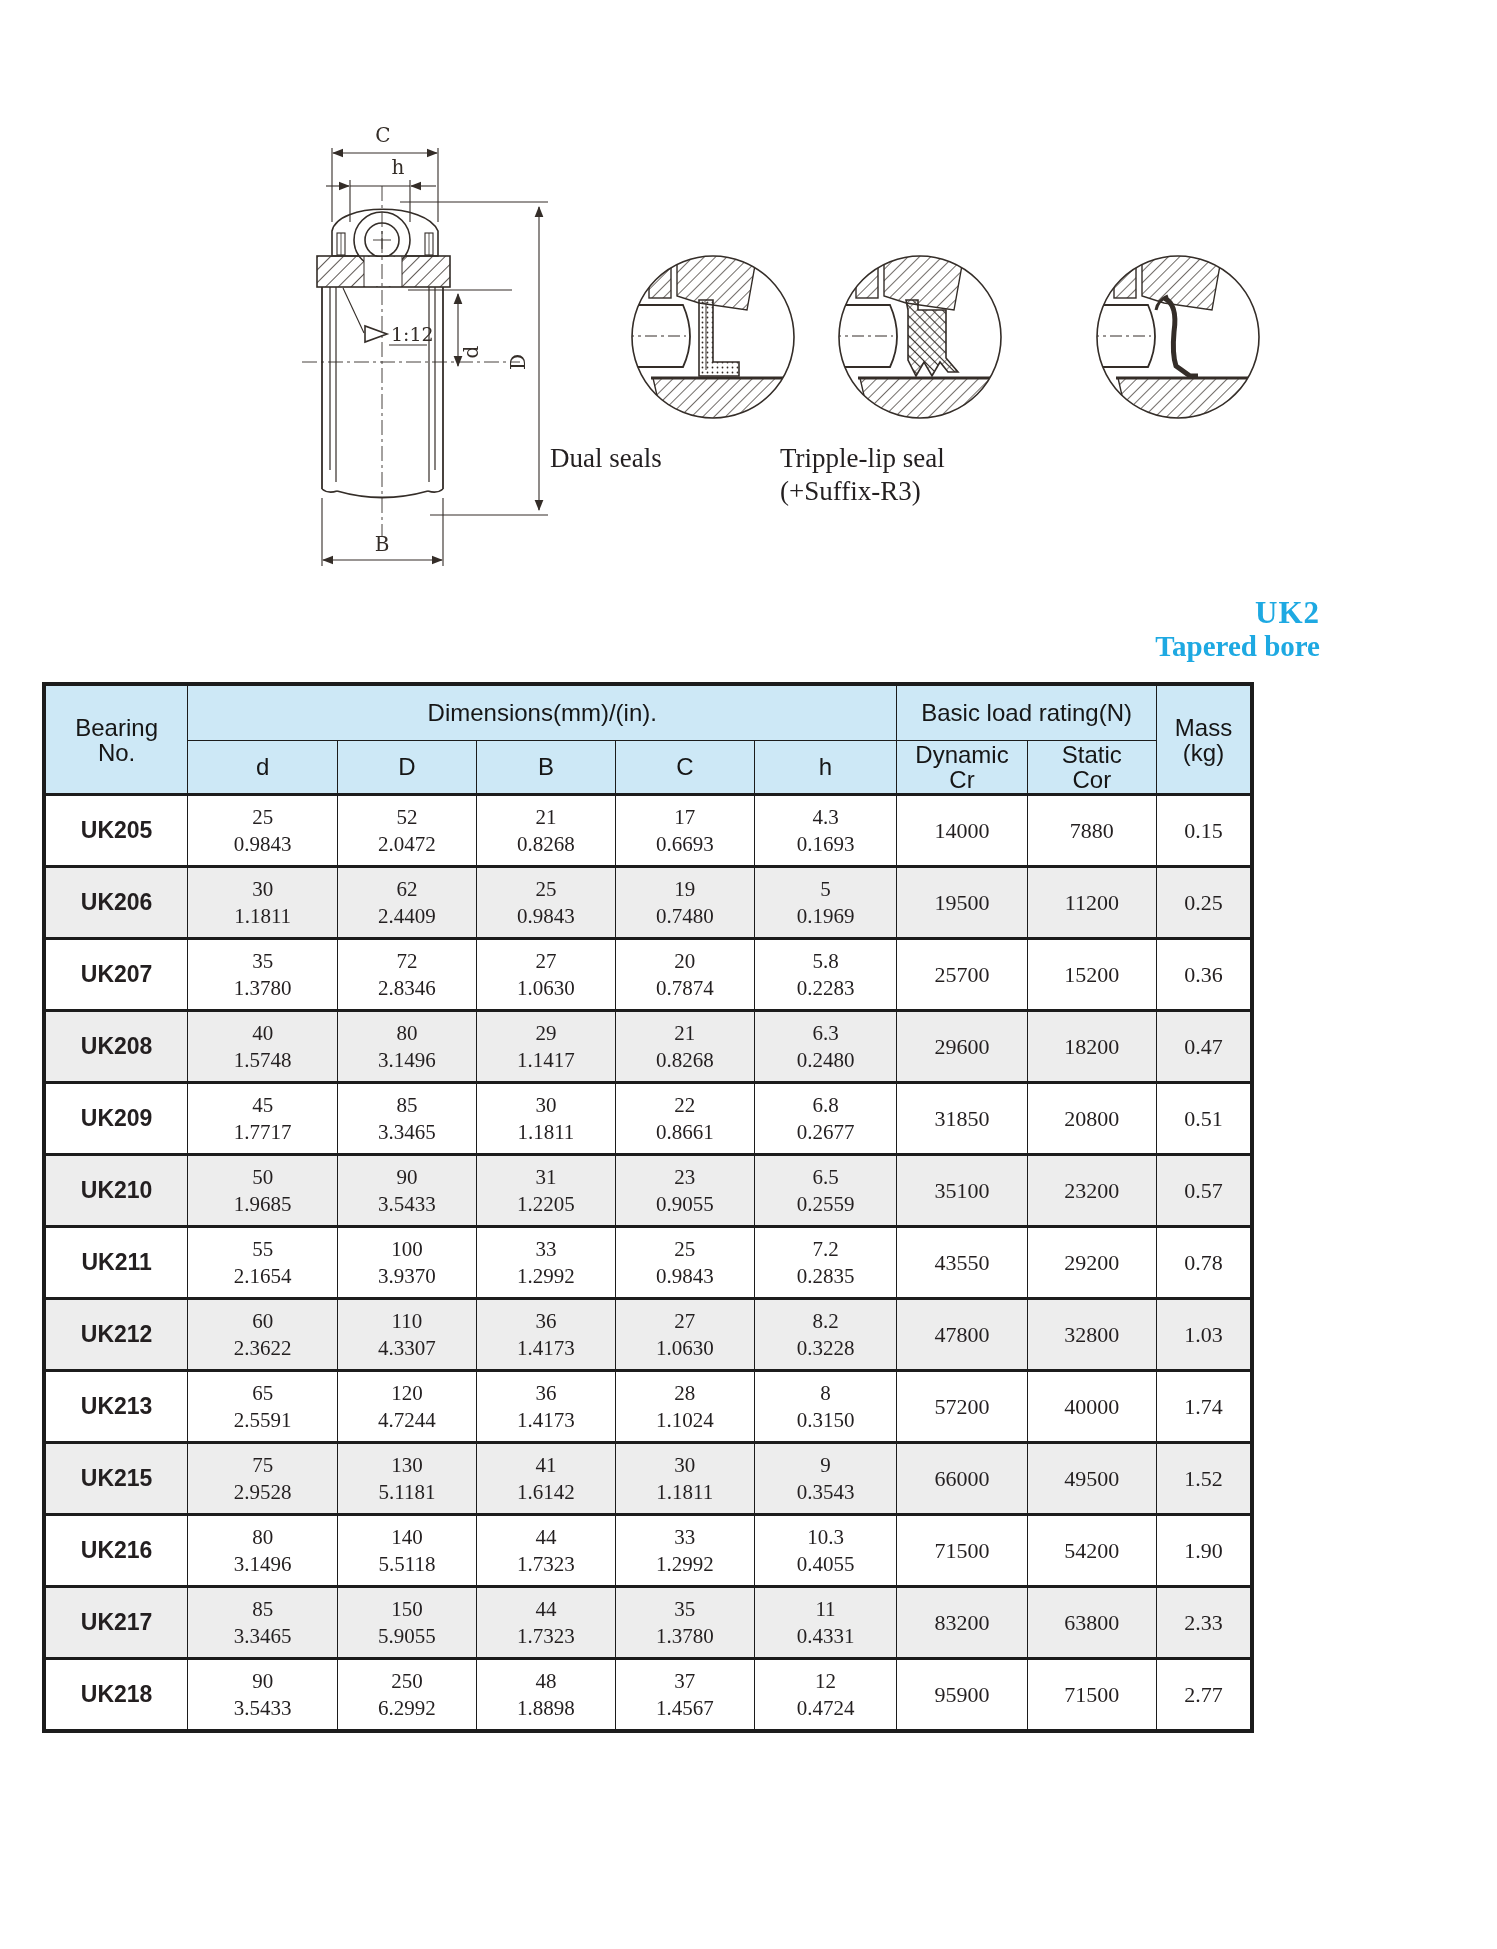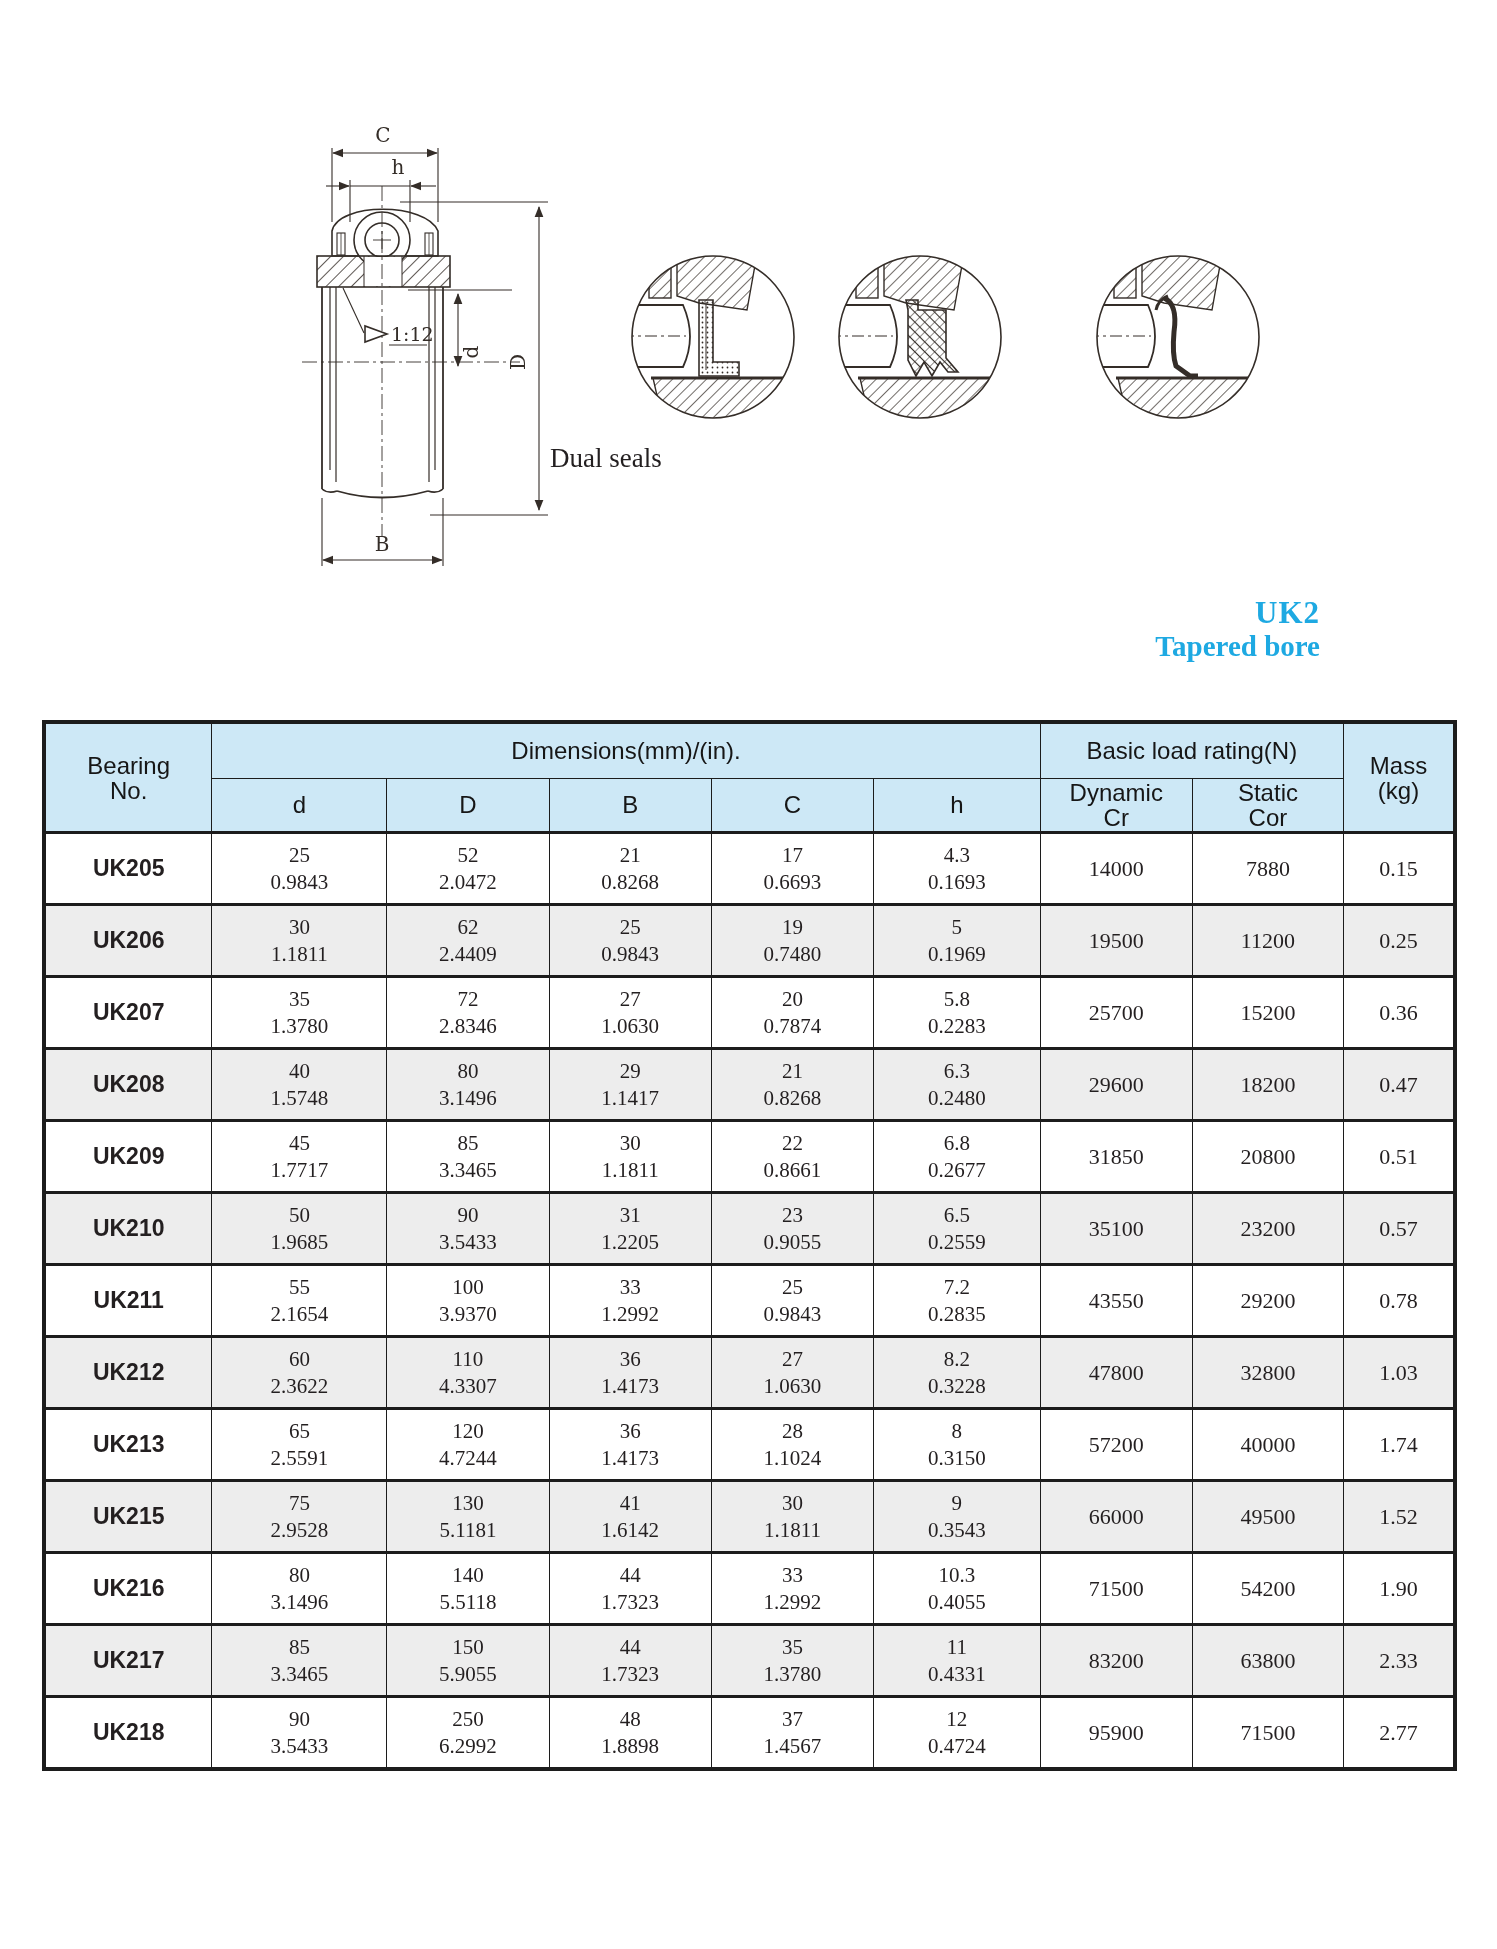--- a/index.html
+++ b/index.html
@@ -20,21 +20,21 @@
     font-family:"Liberation Serif",serif;font-size:27px;line-height:33px;color:var(--ink);}
   .seal-caption .cap-line{display:block;}
 
   
   .series-label{position:absolute;left:1110px;top:596px;width:210px;text-align:right;
     font-family:"Liberation Serif",serif;color:var(--accent-cyan);}
   .series-label .series-title{display:block;font-size:31px;line-height:34px;font-weight:bold;letter-spacing:1px;}
   .series-label .series-sub{display:block;font-size:29px;line-height:33px;font-weight:bold;}
 
   
-  .data-table{position:absolute;left:42px;top:720px;width:1415px;border-collapse:collapse;
+  .data-table{position:absolute;left:42px;top:682px;width:1212px;border-collapse:collapse;
     table-layout:fixed;background:#fff;}
   .data-table th,.data-table td{border:1.5px solid var(--border);text-align:center;vertical-align:middle;padding:0;}
   .data-table{border:4px solid var(--border);}
   .data-table thead th{background:var(--header-bg);font-weight:normal;font-size:24px;line-height:26px;color:#161616;}
   .data-table thead tr.hrow1 th{height:54px;}
   .data-table thead tr.hrow2 th{height:52px;}
   .data-table thead th .th-line{display:block;line-height:25px;}
   .data-table tbody td{height:69px;border-top-width:3px;border-bottom-width:3px;}
   .data-table tbody tr.alt td{background:var(--row-alt-bg);}
   .cell-no{font-family:"Liberation Sans",sans-serif;font-weight:bold;font-size:23px;}
@@ -200,20 +200,24 @@
       <line x1="496" y1="128" x2="640" y2="128" stroke="#342d28" stroke-width="3"></line>
       <path d="M544,48 q14,6 10,34 q-2,22 2,34 l14,10 8,0" fill="none" stroke="#342d28" stroke-width="5"></path>
       <path d="M548,46 q-10,4 -12,14" fill="none" stroke="#342d28" stroke-width="3"></path>
     </g>
     <circle cx="558" cy="87" r="81" fill="none" stroke="#342d28" stroke-width="1.6"></circle>
   </svg>
 
   <div class="seal-caption" style="left:550px;">
     <span class="cap-line">Dual seals</span>
     <span class="cap-line"></span>
+  </div>
+  <div class="seal-caption" style="left:780px;">
+    <span class="cap-line">Tripple-lip seal</span>
+    <span class="cap-line">(+Suffix-R3)</span>
   </div>
 
   <div class="series-label">
     <span class="series-title">UK2</span>
     <span class="series-sub">Tapered bore</span>
   </div>
 
   <table class="data-table">
     <colgroup>
       <col style="width:11.9%">

